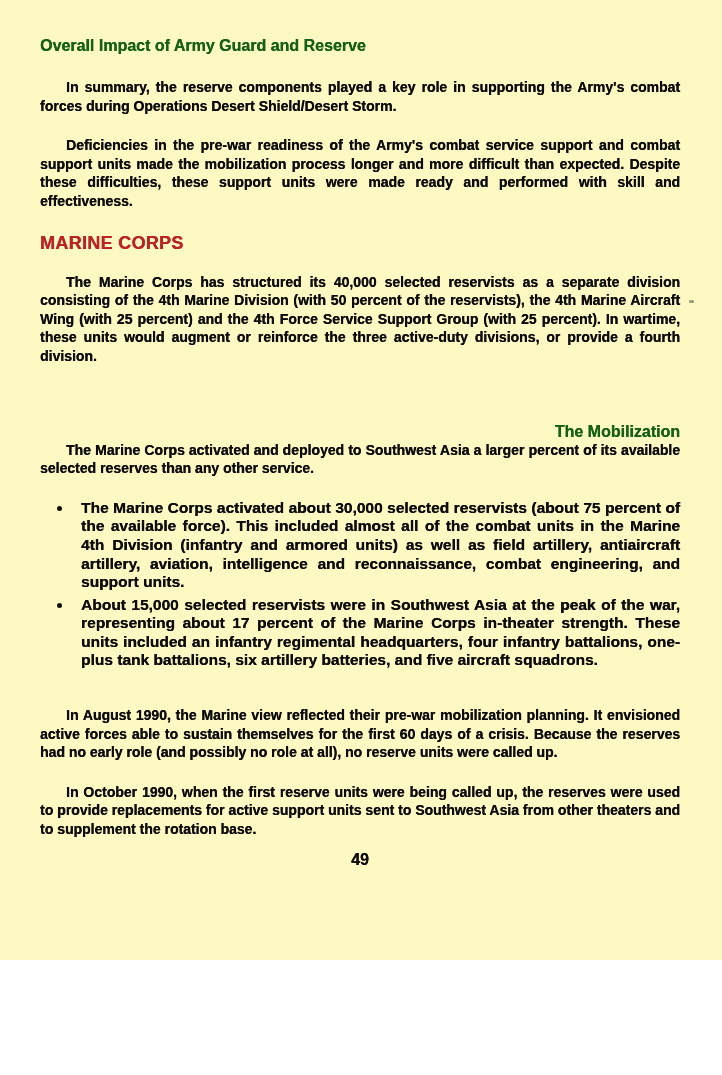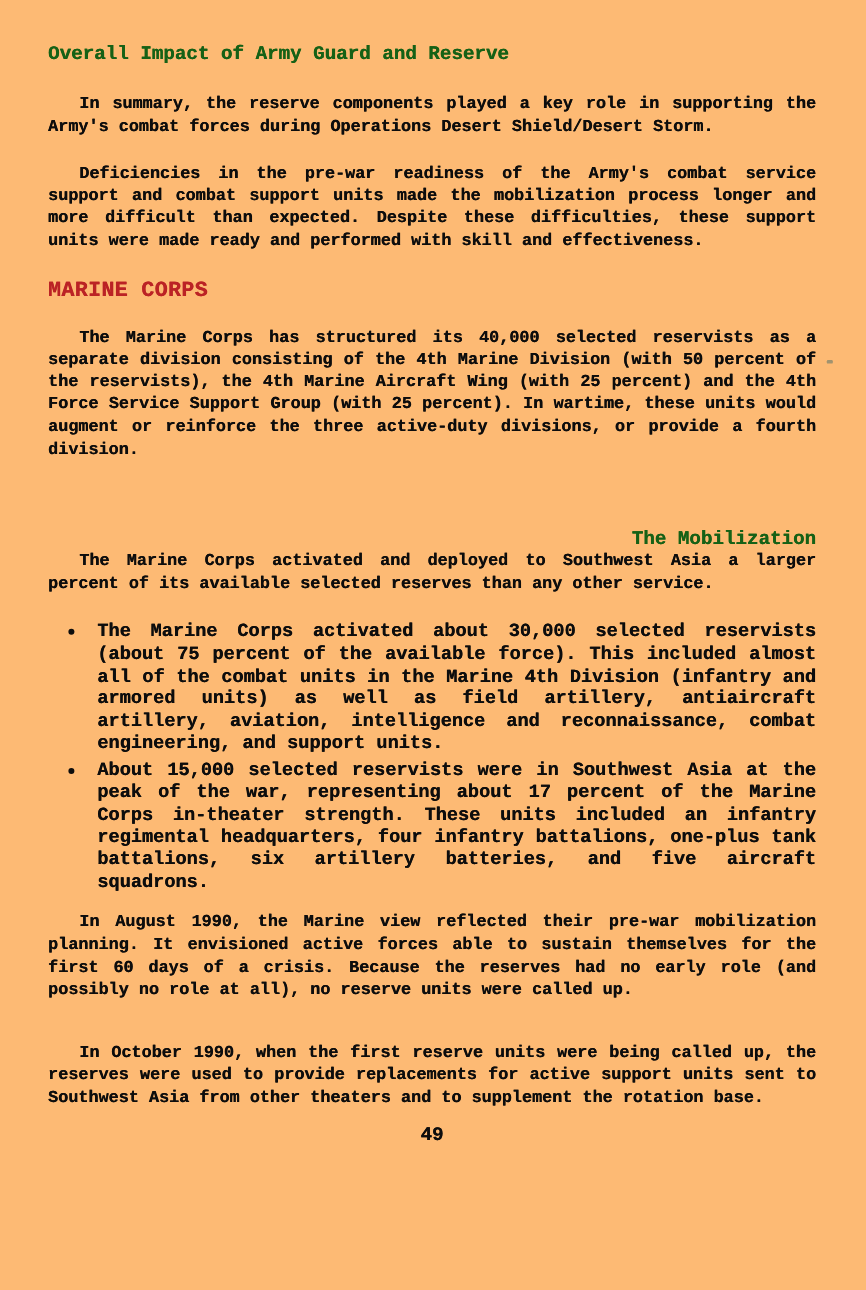--- a/index.html
+++ b/index.html
@@ -1,20 +1,20 @@
 <!DOCTYPE html>
 <html><head>
 <meta charset="utf-8">
 <style>
   html,body{margin:0;padding:0;background:#ffffff;}
   .page{
     position:relative;
-    width:722px;height:1075px;
-    background:#fdba74;
-    font-family:Liberation Mono, monospace;
+    width:722px;height:960px;
+    background:#fef9c3;
+    font-family:Liberation Sans, sans-serif;
     font-weight:bold;
     color:#0d0d0d;
     overflow:hidden;
     box-sizing:border-box;
   }
   .content{
     box-sizing:border-box;
     padding:36px 42px 0 40px;
     width:722px;
   }
@@ -42,22 +42,22 @@
     text-align:justify;
     text-indent:26px;
     text-shadow:0.3px 0 0 currentColor;
   }
   .mt-p1{margin-top:23px;}
   .mt-p2{margin-top:21px;}
   .mt-p3{margin-top:18px;}
   .mt-mob{margin-top:56px;text-align:right;}
   .mt-p4{}
   .mt-ev{margin-top:23px;}
-  .mt-p5{margin-top:16px;}
-  .mt-p6{margin-top:34px;}
+  .mt-p5{margin-top:36px;}
+  .mt-p6{margin-top:21px;}
   ul.bullets{
     list-style:none;
     margin:21px 0 0 0;
     padding:0;
   }
   ul.bullets li{
     position:relative;
     padding-left:41px;
     font-size:15.5px;
     line-height:18.6px;

